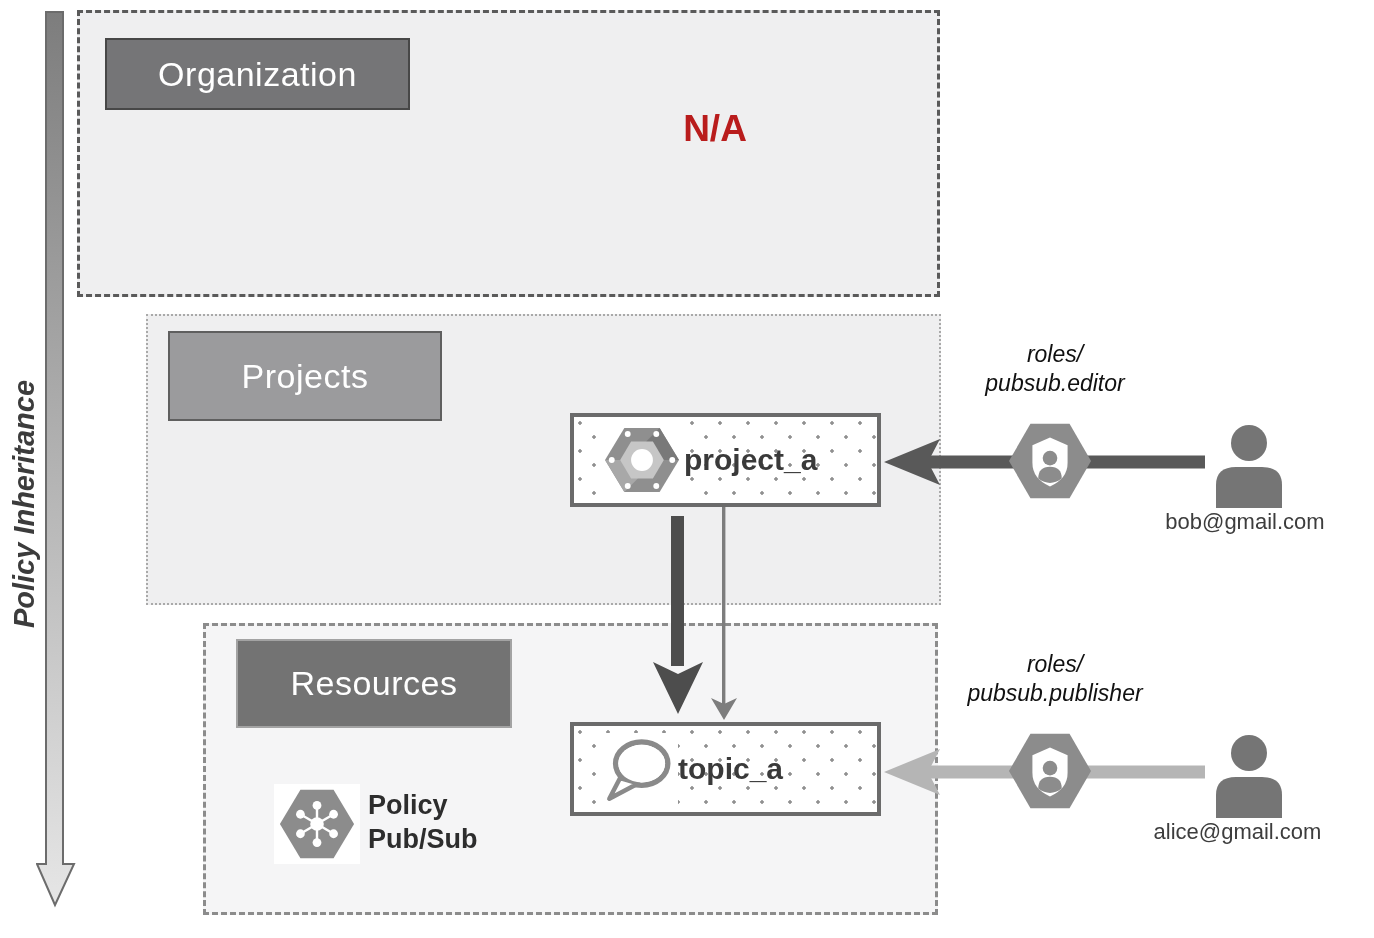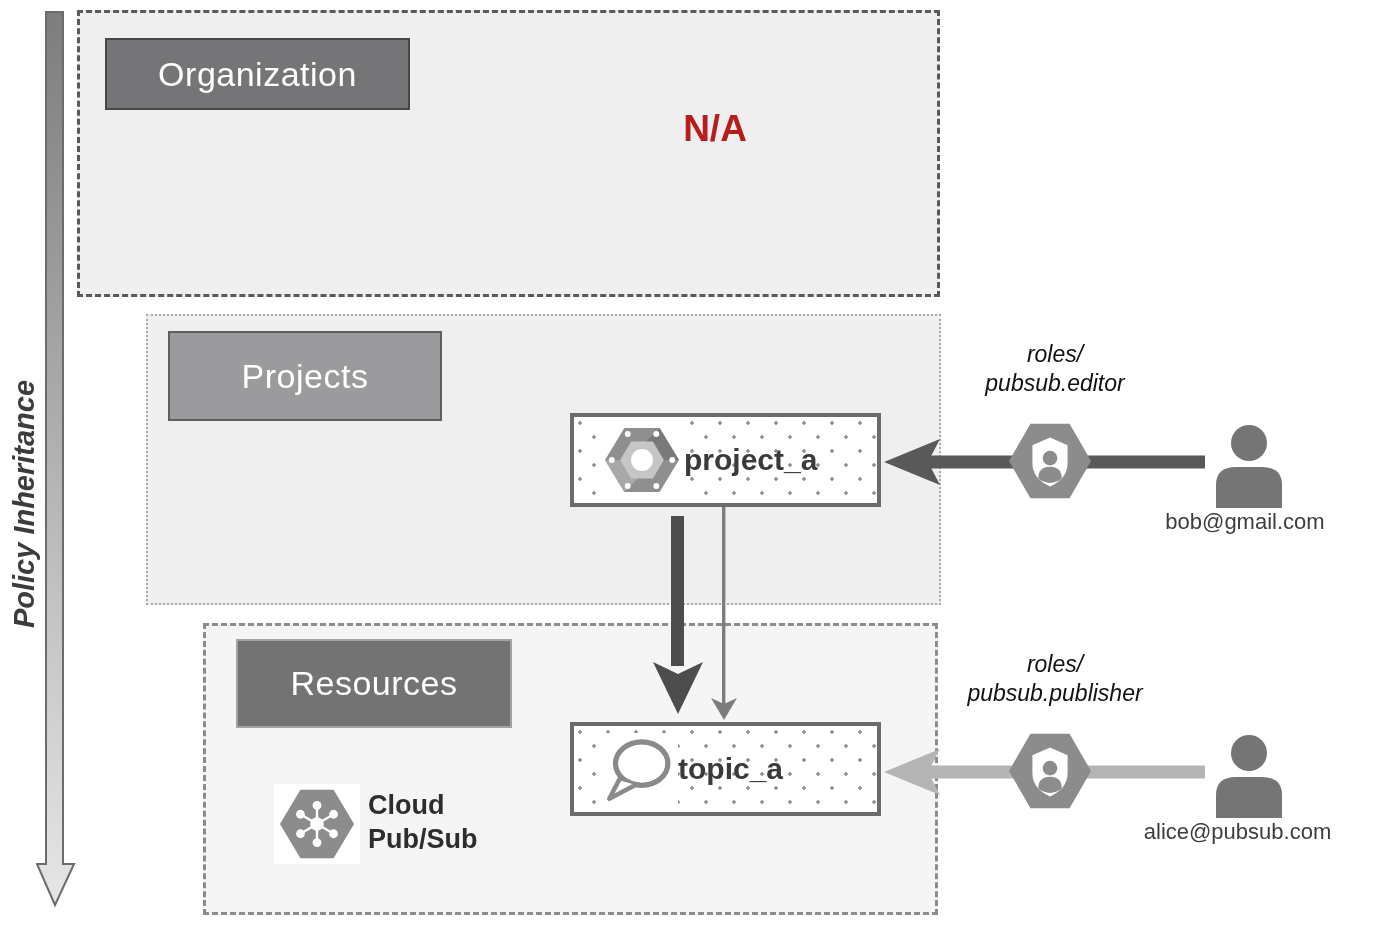--- a/index.html
+++ b/index.html
@@ -100,21 +100,21 @@
     </g>
     <circle cx="44" cy="41" r="7" fill="#ffffff"></circle>
     <circle cx="44" cy="22" r="4.5" fill="#ffffff"></circle>
       <circle cx="61" cy="31" r="4.5" fill="#ffffff"></circle>
     <circle cx="61" cy="51" r="4.5" fill="#ffffff"></circle>
       <circle cx="44" cy="60" r="4.5" fill="#ffffff"></circle>
     <circle cx="27" cy="51" r="4.5" fill="#ffffff"></circle>
       <circle cx="27" cy="31" r="4.5" fill="#ffffff"></circle>
   </svg>
   <div class="abs pubsub-caption">
-    <div>Cloud</div>
+    <div>Policy</div>
     <div>Pub/Sub</div>
   </div>
 
   <div class="abs node node-project">
     <svg class="icon-tile" width="84" height="78" viewBox="0 0 100 92">
       <rect x="0" y="0" width="100" height="92" fill="#ffffff"></rect>
       <polygon points="6,46 29,8 71,8 94,46 71,84 29,84" fill="#8f8f8f"></polygon>
       <polygon points="71,8 94,46 71,46 55,24" fill="#797979"></polygon>
       <polygon points="29,84 6,46 29,46 45,68" fill="#a8a8a8"></polygon>
       <polygon points="24,46 37,24 63,24 76,46 63,68 37,68" fill="#c6c6c6"></polygon>
@@ -187,15 +187,15 @@
   <div class="abs email email-bob">bob@gmail.com</div>
 
   <svg class="abs" style="left:1210px;top:734px;" width="78" height="84" viewBox="0 0 78 84">
     <circle cx="39" cy="19" r="18" fill="#757575"></circle>
     <path d="M6,84 L6,61 Q6,43 26,43 L52,43 Q72,43 72,61 L72,84 Z" fill="#757575"></path>
   </svg>
   <div class="abs role-text role-alice">
     <div>roles/</div>
     <div>pubsub.publisher</div>
   </div>
-  <div class="abs email email-alice">alice@pubsub.com</div>
+  <div class="abs email email-alice">alice@gmail.com</div>
 
 </div>
 
 </body></html>

